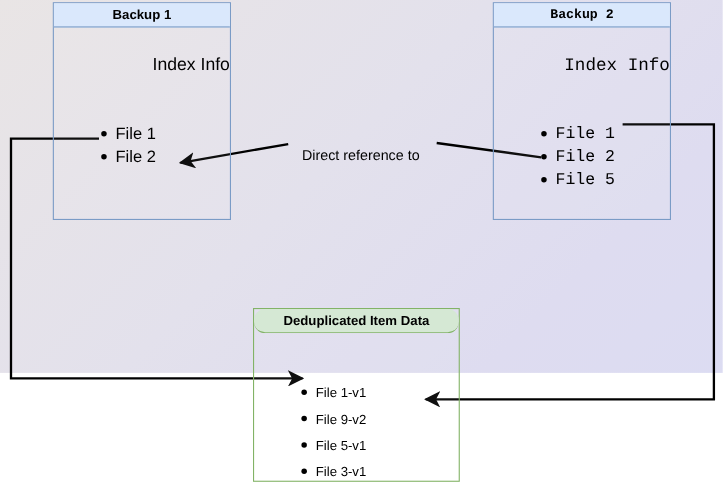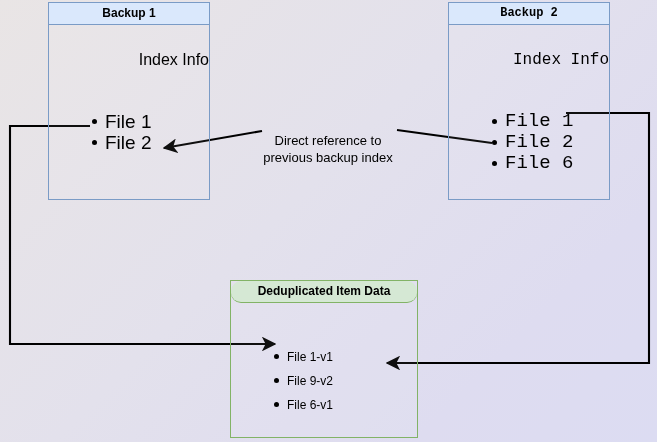--- a/index.html
+++ b/index.html
@@ -8,21 +8,21 @@
   }
   body {
     width: 657px;
     height: 442px;
     font-family: "Liberation Sans", sans-serif;
     overflow: hidden;
   }
   #canvas {
     position: relative;
     width: 657px;
-    height: 442px;
+    height: 339px;
     background: linear-gradient(135deg, #e9e5e5 0%, #e3e1ec 45%, #dedcf0 78%, #dcdcf2 100%);
   }
   #edges {
     position: absolute;
     left: 0;
     top: 0;
     width: 657px;
     height: 442px;
     pointer-events: none;
   }
@@ -77,21 +77,21 @@
     color: #000000;
   }
 
   ul.items {
     position: absolute;
     margin: 0;
     padding: 0;
     list-style: none;
   }
   ul.items li {
-    font-size: 19px;
+    font-size: 15px;
     color: #000000;
     line-height: 21px;
     white-space: nowrap;
     position: relative;
     padding-left: 14px;
   }
   ul.items li::before {
     content: "";
     position: absolute;
     left: 1px;
@@ -160,34 +160,34 @@
     </div>
   </div>
 
   <div class="box blue" id="backup2" style="left:448px; top:2px; width:162px; height:198px;font-family:Liberation Mono, monospace;">
     <div class="box-header">Backup 2</div>
     <div class="box-body">
       <div class="index-title">Index Info</div>
       <ul class="items" id="backup2-items" style="left:42px; top:86px;">
         <li>File 1</li>
         <li>File 2</li>
-        <li>File 6</li>
+        <li>File 5</li>
       </ul>
     </div>
   </div>
 
   <div class="box green" id="dedup" style="left:230px; top:280px; width:188px; height:158px;">
     <div class="box-header">Deduplicated Item Data</div>
     <div class="box-body">
       <ul class="items" id="dedup-items">
         <li>File 1-v1</li>
         <li>File 9-v2</li>
-        <li>File 6-v1</li>
+        <li>File 5-v1</li>
+        <li>File 3-v1</li>
       </ul>
     </div>
   </div>
 
   <div class="edge-label" id="direct-ref-label" style="left:248px; top:132px; width:160px;">
     <div>Direct reference to</div>
-    <div>previous backup index</div>
   </div>
 
 </div>
 
 </body></html>

